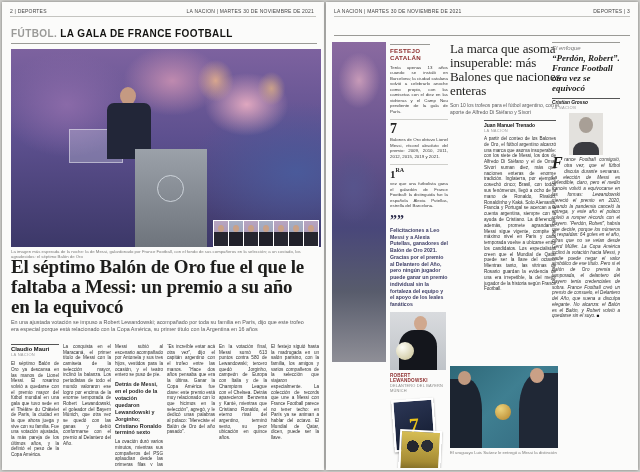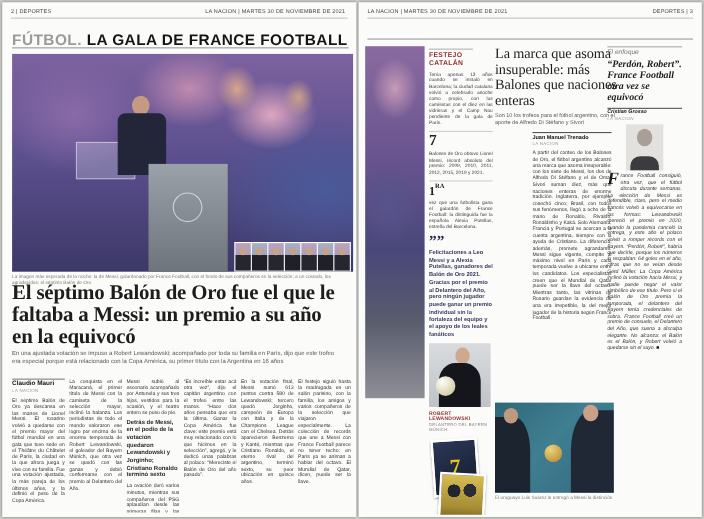--- a/index.html
+++ b/index.html
@@ -9,21 +9,21 @@
   .page { position:absolute; top:2px; height:468px; background:#fbfbfa; box-shadow:0 0 3px rgba(0,0,0,.4); }
   .page-left { left:2px; width:322px; }
   .page-right { left:326px; width:312px; }
 
   
   .pg-head { font-size:5px; color:#444; letter-spacing:.2px; white-space:nowrap; }
   .hr1 { border-top:1px solid #c4c4c0; }
   .hr2 { border-top:1px solid #9a9a96; }
 
   
-  .kick { font-size:14px; font-weight:bold; letter-spacing:.4px; white-space:nowrap; }
+  .kick { font-size:10px; font-weight:bold; letter-spacing:.4px; white-space:nowrap; }
   .kick .sec { color:#9a9a98; }
   .kick .tit { color:#141412; }
 
   
   .photo-main { overflow:hidden; background:
     radial-gradient(ellipse 26px 30px at 66% 16%, #d8a68e 0%, rgba(216,166,142,0) 70%),
     radial-gradient(ellipse 20px 24px at 84% 20%, #caa08a 0%, rgba(202,160,138,0) 70%),
     radial-gradient(ellipse 60px 45px at 76% 28%, #dfa7bf 0%, rgba(224,168,192,0) 70%),
     radial-gradient(ellipse 70px 50px at 52% 16%, #bf8aaf 0%, rgba(192,138,176,0) 70%),
     radial-gradient(ellipse 90px 70px at 18% 28%, #8a6aa8 0%, rgba(138,106,168,0) 75%),

